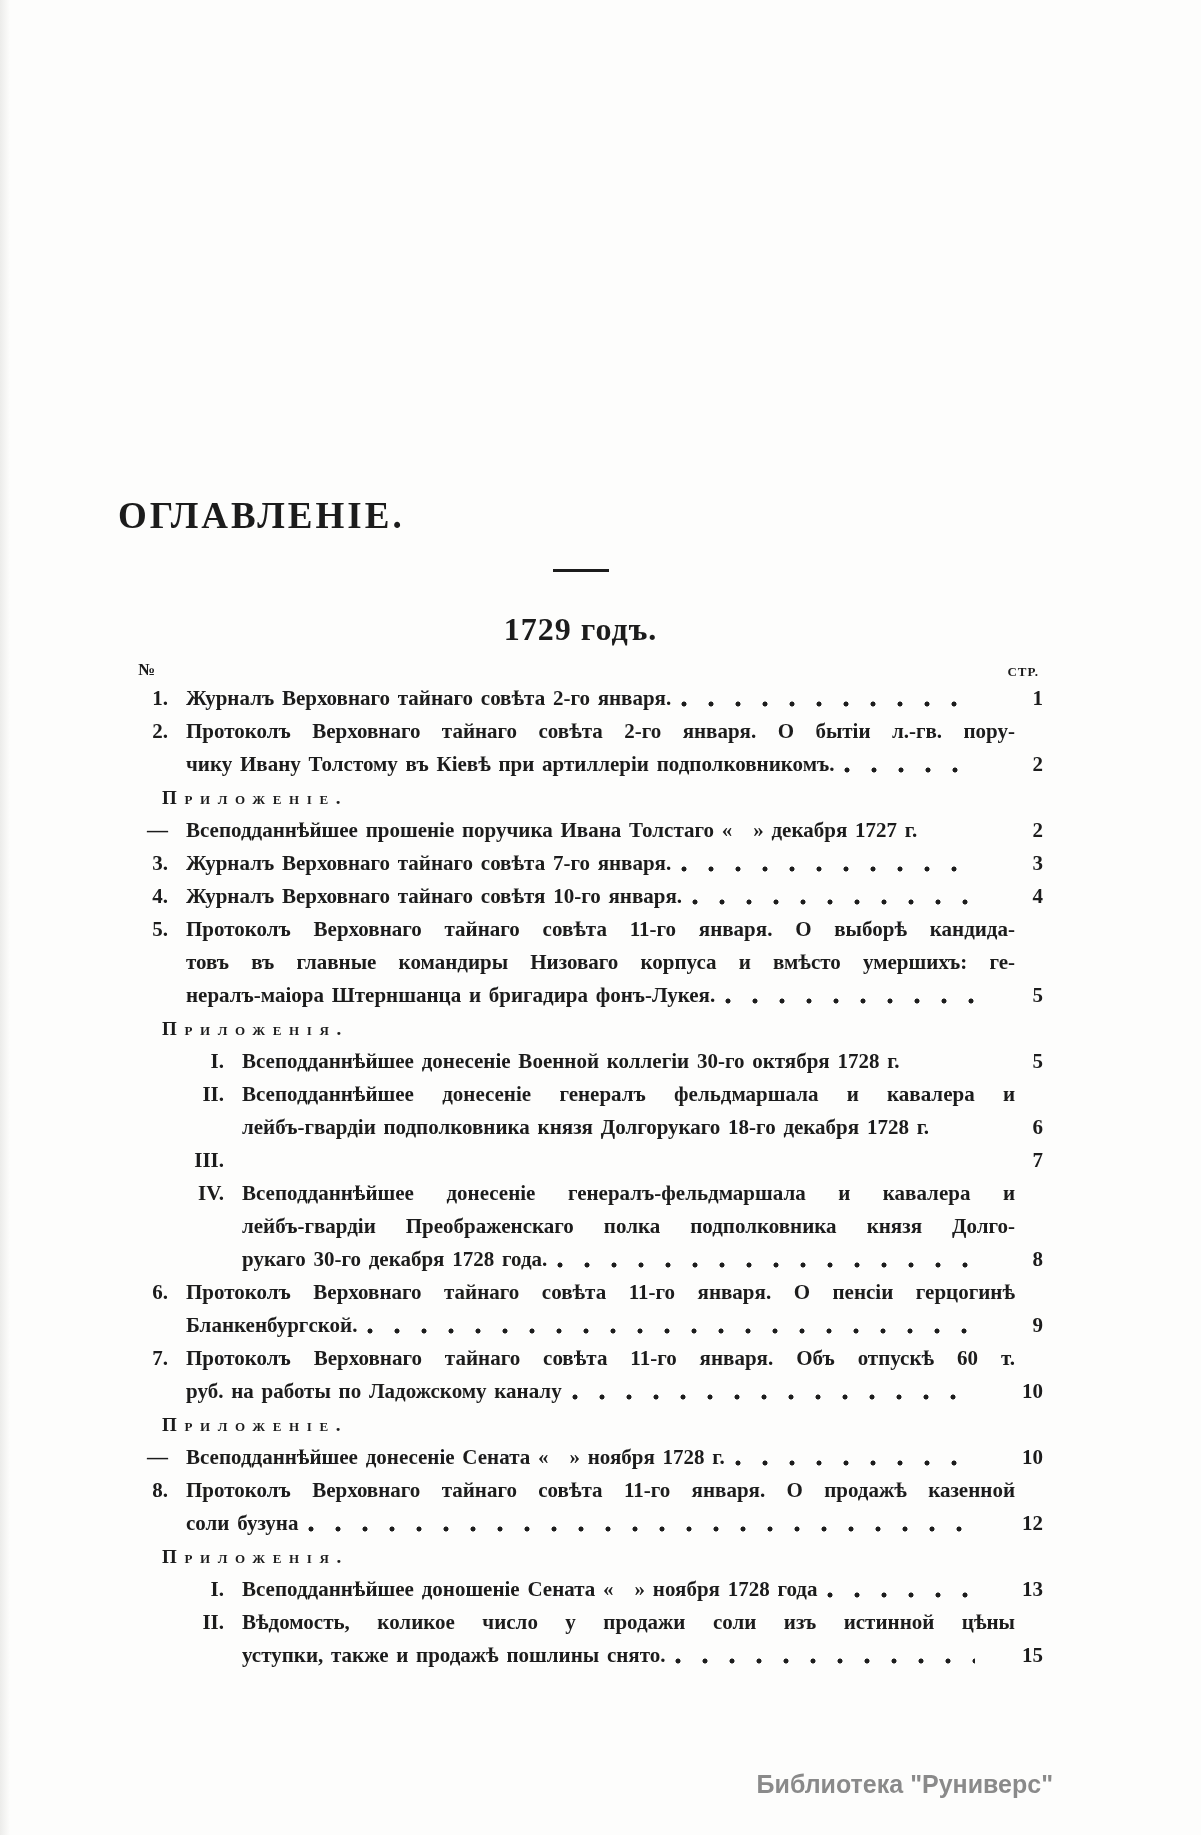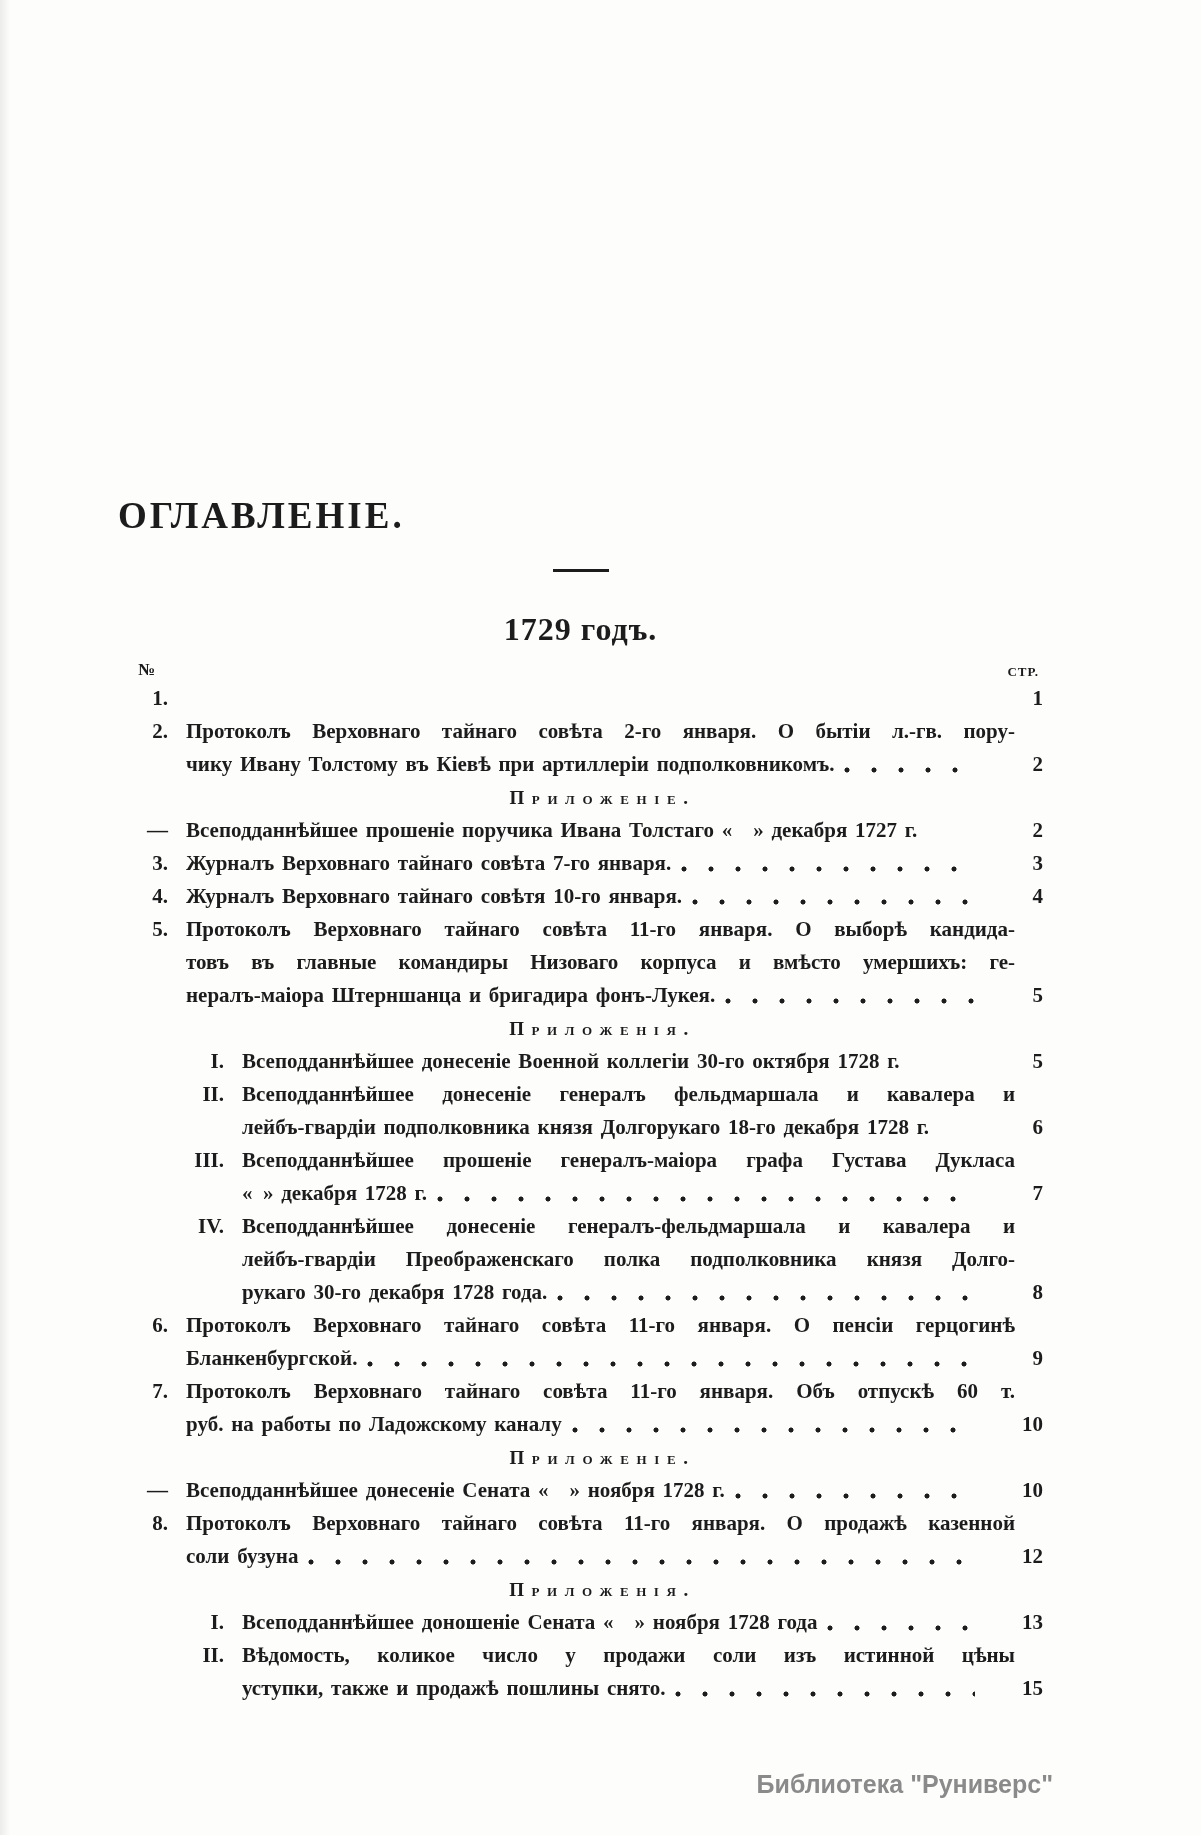--- a/index.html
+++ b/index.html
@@ -79,21 +79,21 @@
     background-position: left 0 bottom 8px;
   }
   .pg {
     position: absolute;
     right: 0;
     bottom: 0;
     width: 56px;
     text-align: right;
     line-height: 33px;
   }
-  .heading { text-align: center; padding-left: 44px; }
+  .heading { text-align: left; padding-left: 44px; }
   .heading-text {
     display: inline-block;
     font-size: 19px;
     font-weight: bold;
     font-variant: small-caps;
     letter-spacing: 0.4em;
   }
   .watermark {
     position: absolute;
     right: 148px;
@@ -125,20 +125,21 @@
     <div class="cols">
       <span class="no">№</span>
       <span class="stp">СТР.</span>
     </div>
 
     <div class="toc" id="toc">
         <div class="row entry">
           <div class="num">1.</div>
           <div class="body">
             <div class="line last">
+              <span class="t">Журналъ Верховнаго тайнаго совѣта 2-го января.</span>
               <span class="leader"></span>
             </div>
           </div>
           <div class="pg">1</div>
         </div>
         <div class="row entry">
           <div class="num">2.</div>
           <div class="body">
             <div class="line j">Протоколъ Верховнаго тайнаго совѣта 2-го января. О бытіи л.-гв. пору-</div>
             <div class="line last">
@@ -205,27 +206,20 @@
           <div class="body">
             <div class="line j">Всеподданнѣйшее донесеніе генералъ фельдмаршала и кавалера и</div>
             <div class="line last">
               <span class="t">лейбъ-гвардіи подполковника князя Долгорукаго 18-го декабря 1728 г.</span>
             </div>
           </div>
           <div class="pg">6</div>
         </div>
         <div class="row entry roman">
           <div class="num">III.</div>
-          <div class="body">
-            <div class="line j">Всеподданнѣйшее прошеніе генералъ-маіора графа Густава Дукласа</div>
-            <div class="line last">
-              <span class="t">« » декабря 1728 г.</span>
-              <span class="leader"></span>
-            </div>
-          </div>
           <div class="pg">7</div>
         </div>
         <div class="row entry roman">
           <div class="num">IV.</div>
           <div class="body">
             <div class="line j">Всеподданнѣйшее донесеніе генералъ-фельдмаршала и кавалера и</div>
             <div class="line j">лейбъ-гвардіи Преображенскаго полка подполковника князя Долго-</div>
             <div class="line last">
               <span class="t">рукаго 30-го декабря 1728 года.</span>
               <span class="leader"></span>

